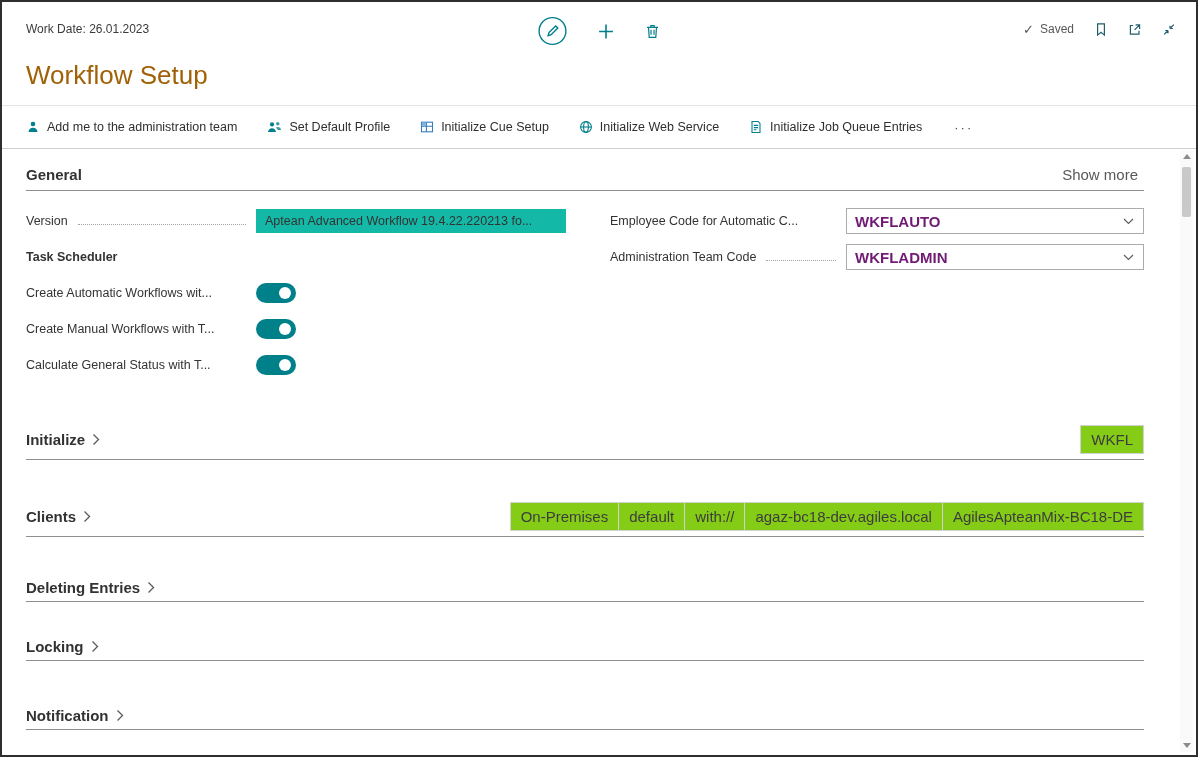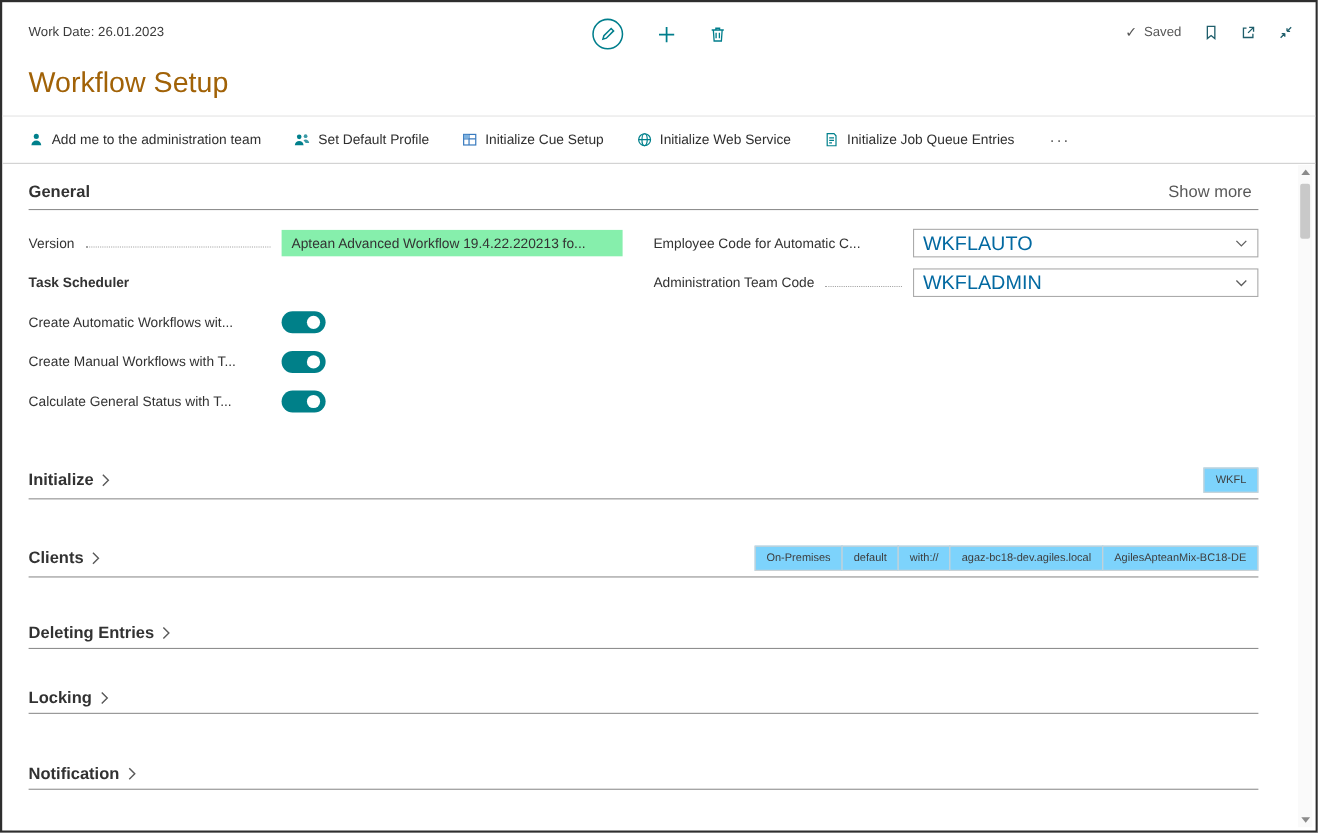--- a/index.html
+++ b/index.html
@@ -26,49 +26,49 @@
   .action { display:flex; align-items:center; gap:7px; font-size:12.5px; color:#2f2f2f;
             background:none; border:none; padding:0; cursor:pointer; font-family:inherit; white-space:nowrap; }
   .more-btn { background:none; border:none; cursor:pointer; font-size:13px; color:#4a4a4a; letter-spacing:2px; padding:0 2px; }
   
   .content { padding:16px 52px 0 24px; }
   .sec-head { display:flex; align-items:center; }
   .sec-title { font-size:15px; font-weight:700; color:#323232; }
   .show-more { margin-left:auto; font-size:15px; color:#585858; background:none; border:none; cursor:pointer; font-family:inherit; }
   .rule { border-bottom:1px solid #8f8f8f; margin-top:6px; }
   
-  .general-grid { display:flex; gap:28px; margin-top:12px; }
+  .general-grid { display:flex; gap:44px; margin-top:12px; }
   .col-left { width:540px; min-width:540px; }
   .col-right { flex:1; }
   .frow { display:flex; align-items:center; height:36px; }
   .flabel { width:230px; min-width:230px; max-width:230px; display:flex; align-items:center;
             font-size:12.5px; color:#333; overflow:hidden; }
   .flabel .txt { white-space:nowrap; }
   .leader { flex:1; min-width:12px; border-bottom:1px dotted #a3a3a3; margin:7px 10px 0 10px; }
-  .ro-box { background:#86efac; color:#333; font-size:12.5px; padding:5px 9px; width:310px;
+  .ro-box { background:#14b8a6; color:#333; font-size:12.5px; padding:5px 9px; width:310px;
             white-space:nowrap; overflow:hidden; }
   .subhead { font-size:12.5px; font-weight:700; color:#333; }
   .toggle { width:40px; height:20px; border-radius:10px; background:#c8c6c4; border:none; cursor:pointer; position:relative; padding:0; }
   .toggle.on { background:#008089; }
   .toggle .knob { position:absolute; top:4px; right:5px; width:12px; height:12px; border-radius:50%; background:#fff; }
   .dlabel { width:236px; min-width:236px; max-width:236px; display:flex; align-items:center;
             font-size:12.5px; color:#333; overflow:hidden;text-align:right; }
   .dlabel .txt { white-space:nowrap; }
   .combo { flex:1; height:26px; border:1px solid #ababab; background:#fff; display:flex; align-items:center; cursor:pointer; }
-  .combo .val { flex:1; font-size:18px; color:#0369a1; padding:0 8px; white-space:nowrap; overflow:hidden; }
+  .combo .val { flex:1; font-size:15px; color:#701a75; padding:0 8px; white-space:nowrap; overflow:hidden;font-weight:bold; }
   .combo .chev { padding:0 9px; display:flex; align-items:center; }
   
   .collapsed { margin-top:42px; }
   .collapsed.mt-sm { margin-top:36px; }
   .collapsed.mt-lg { margin-top:46px; }
   .collapsed .head { display:flex; align-items:center; }
   .sec-chev { margin-left:7px; display:flex; align-items:center; }
   .cells { margin-left:auto; display:flex; }
-  .cell { border:1px solid #d2d2d2; margin-left:-1px; padding:5px 10px; font-size:10px; color:#3d3d3d;
-          background:#7dd3fc; white-space:nowrap; }
+  .cell { border:1px solid #d2d2d2; margin-left:-1px; padding:5px 10px; font-size:15px; color:#3d3d3d;
+          background:#84cc16; white-space:nowrap; }
   .collapsed .rule { margin-top:5px; }
   
   .scrollbar { position:absolute; top:148px; right:3px; bottom:3px; width:13px; background:#fafafa;
                display:flex; flex-direction:column; align-items:center; }
   .sb-up { margin-top:4px; width:0; height:0; border-left:4px solid transparent; border-right:4px solid transparent;
            border-bottom:5px solid #8b8b8b; cursor:pointer; }
   .sb-thumb { width:9px; height:50px; background:#c9c9c9; margin-top:8px; border-radius:2px; cursor:pointer; }
   .sb-down { margin-top:auto; margin-bottom:4px; width:0; height:0; border-left:4px solid transparent; border-right:4px solid transparent;
              border-top:5px solid #8b8b8b; cursor:pointer; }
   svg { display:block; }

